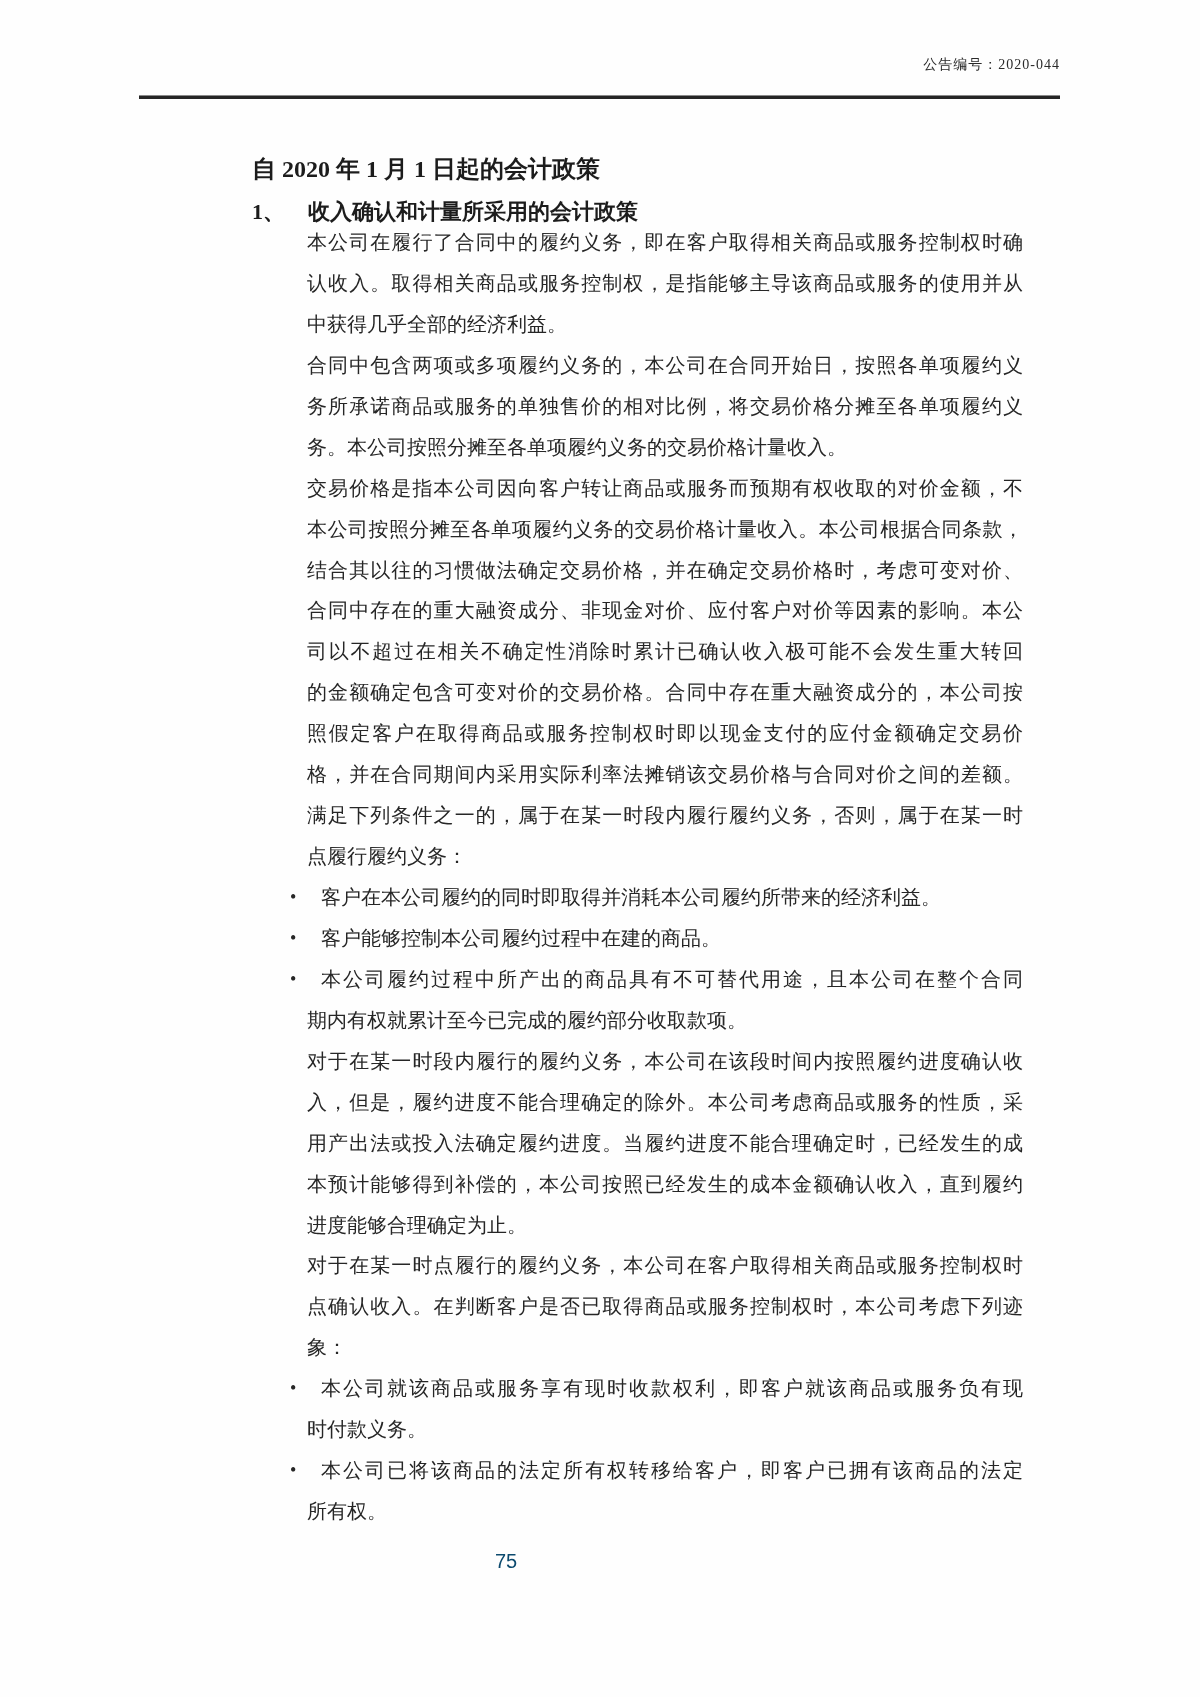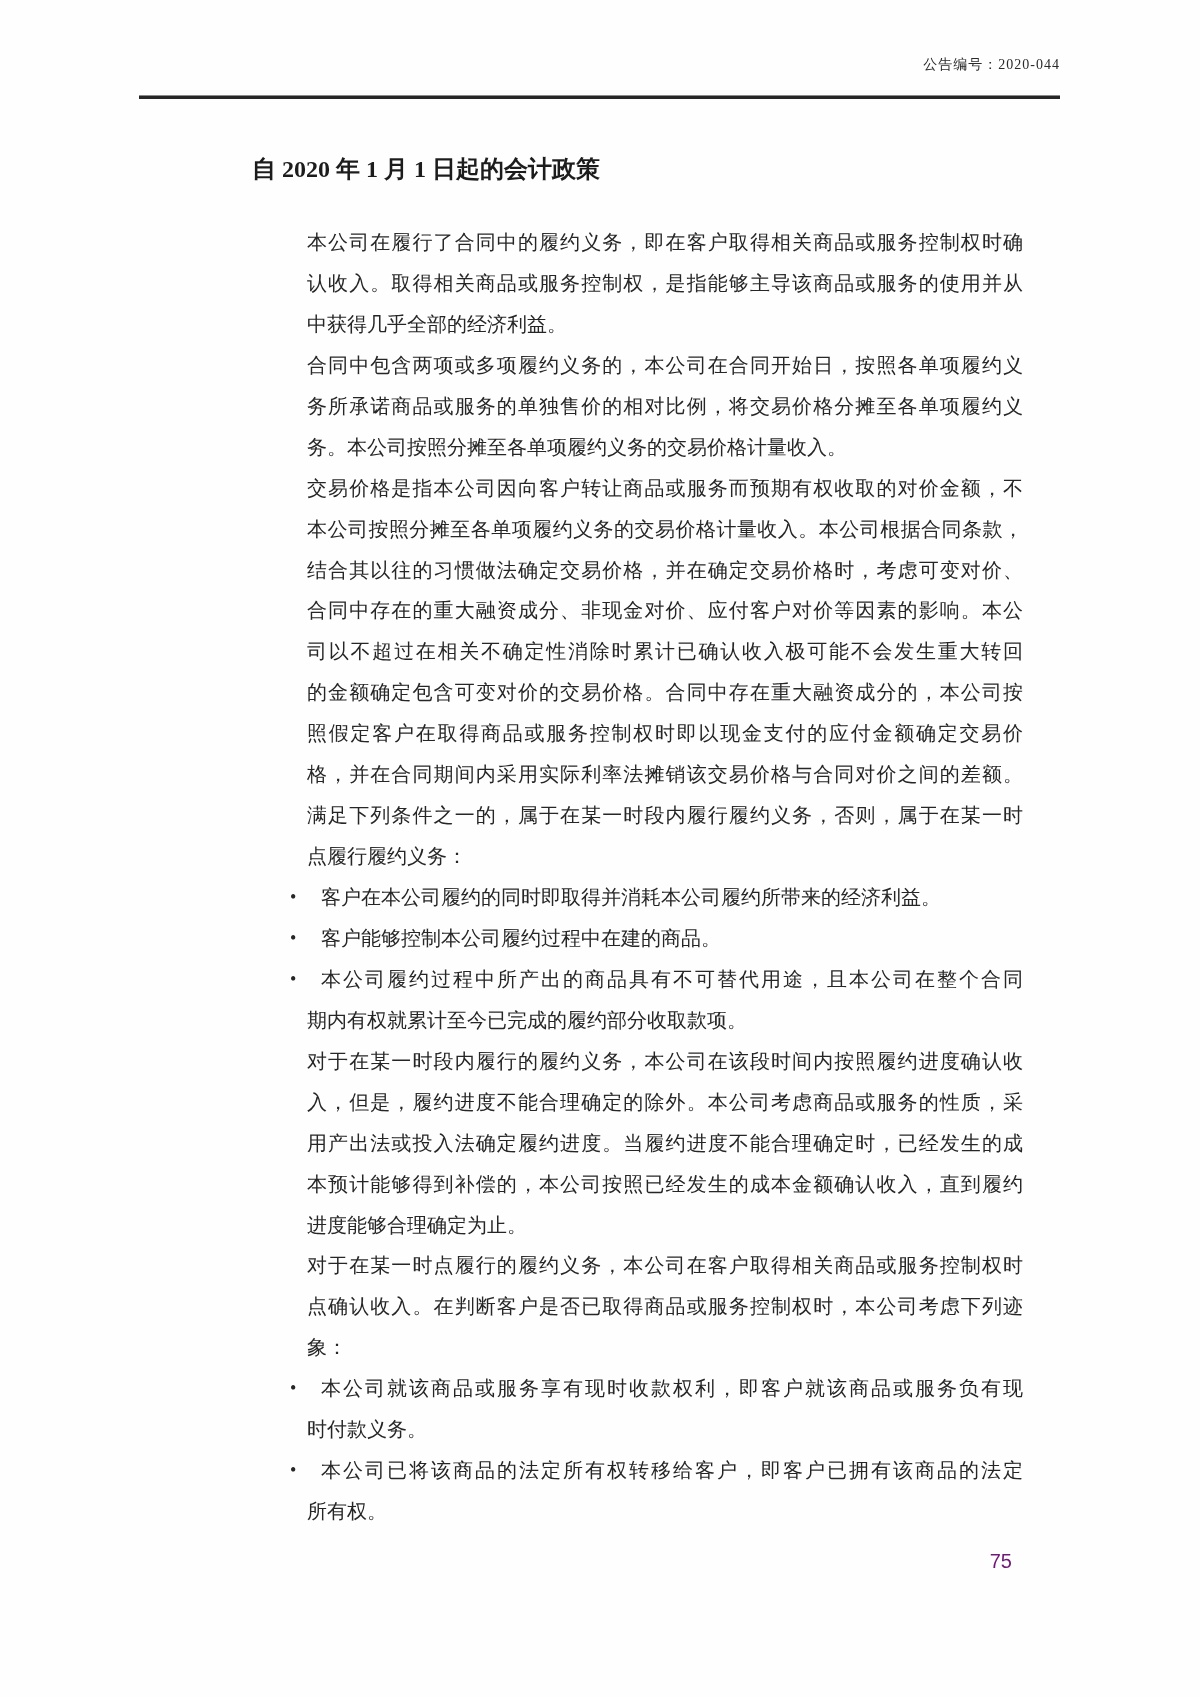--- a/index.html
+++ b/index.html
@@ -89,37 +89,40 @@
     width: 14px;
     text-align: left;
     font-size: 18px;
     color: #262626;
   }
   .page-number {
     position: absolute;
     top: 1550px;
     left: 0;
     width: 1012px;
-    text-align: right;
+    text-align: center;
     font-family: "Liberation Sans", "DejaVu Sans", sans-serif;
     font-size: 20px;
-    color: #701a75;
+    color: #0c4a6e;
   }
 </style>
 </head>
 <body>
 
 <div class="page">
 
   <div class="header-number">公告编号：2020-044</div>
 
   <div class="header-rule"></div>
 
   <div class="section-title">自 2020 年 1 月 1 日起的会计政策</div>
 
+  <div class="heading-row">
+    <span class="heading-num">1、</span><span>收入确认和计量所采用的会计政策</span>
+  </div>
 
   <div class="body-block" id="body-block">
       <div class="tline fill">本公司在履行了合同中的履约义务，即在客户取得相关商品或服务控制权时确</div>
       <div class="tline fill">认收入。取得相关商品或服务控制权，是指能够主导该商品或服务的使用并从</div>
       <div class="tline end">中获得几乎全部的经济利益。</div>
       <div class="tline fill">合同中包含两项或多项履约义务的，本公司在合同开始日，按照各单项履约义</div>
       <div class="tline fill">务所承诺商品或服务的单独售价的相对比例，将交易价格分摊至各单项履约义</div>
       <div class="tline end">务。本公司按照分摊至各单项履约义务的交易价格计量收入。</div>
       <div class="tline fill">交易价格是指本公司因向客户转让商品或服务而预期有权收取的对价金额，不</div>
       <div class="tline fill">本公司按照分摊至各单项履约义务的交易价格计量收入。本公司根据合同条款，</div>

